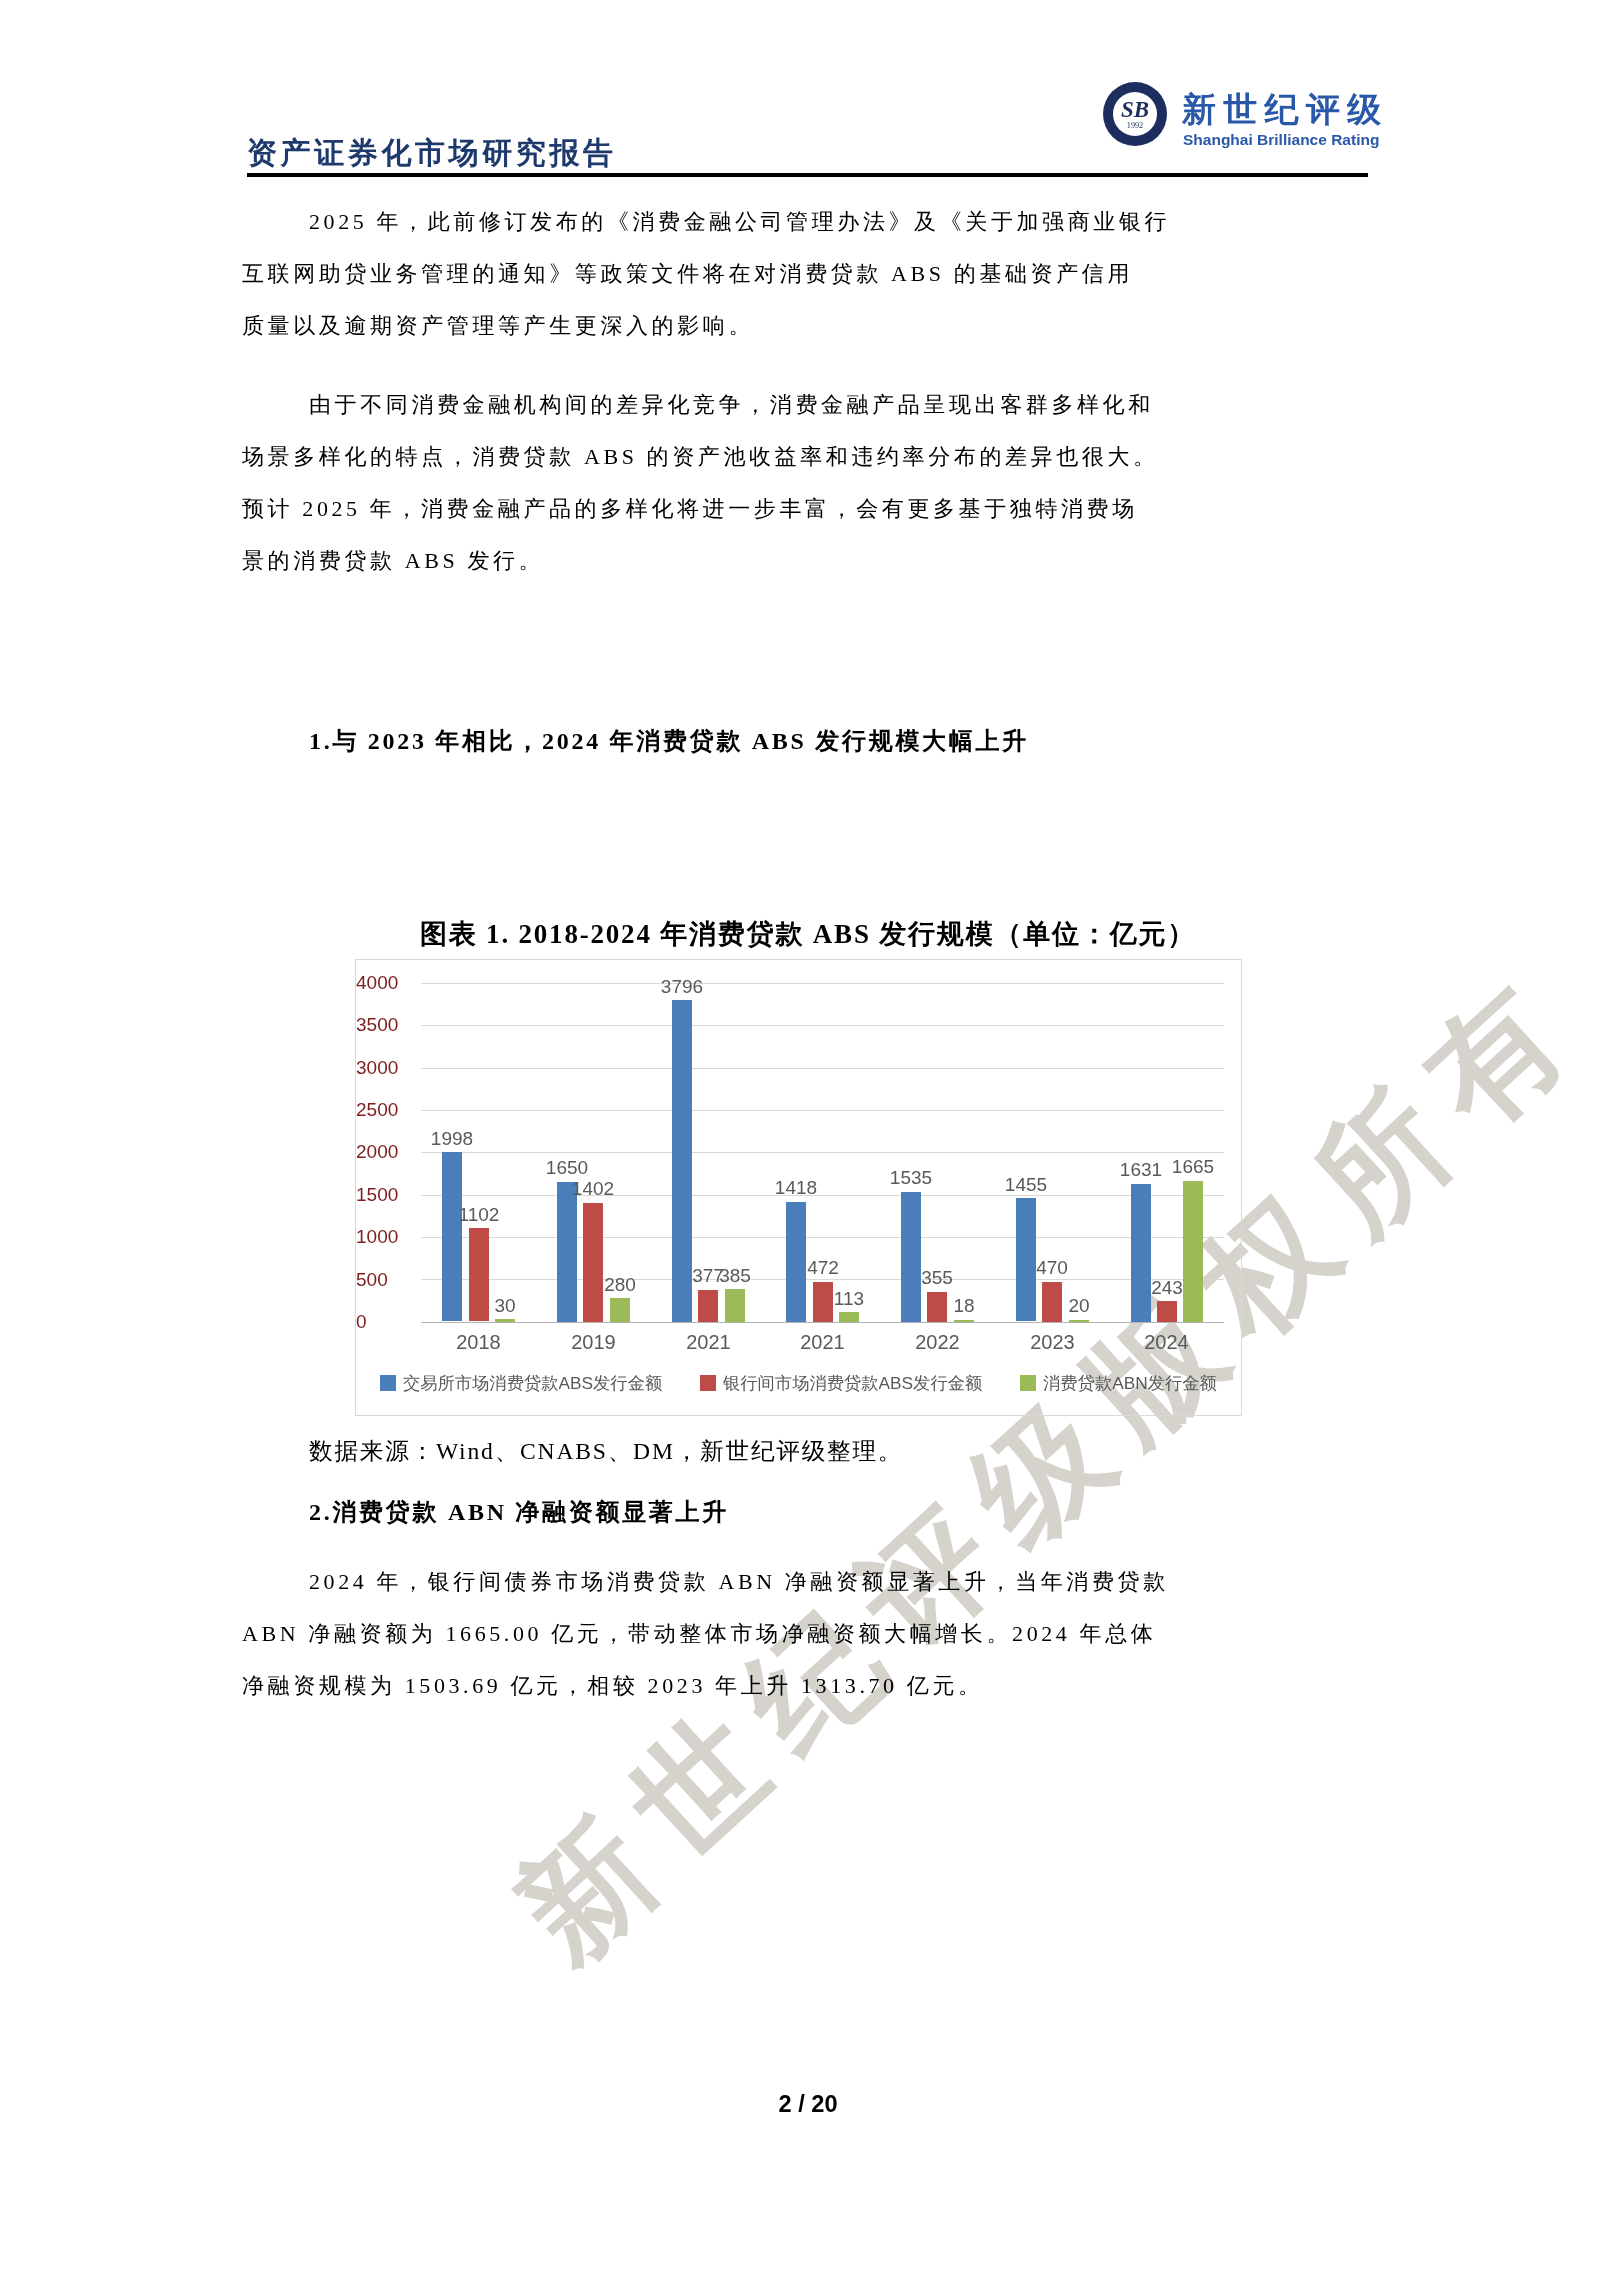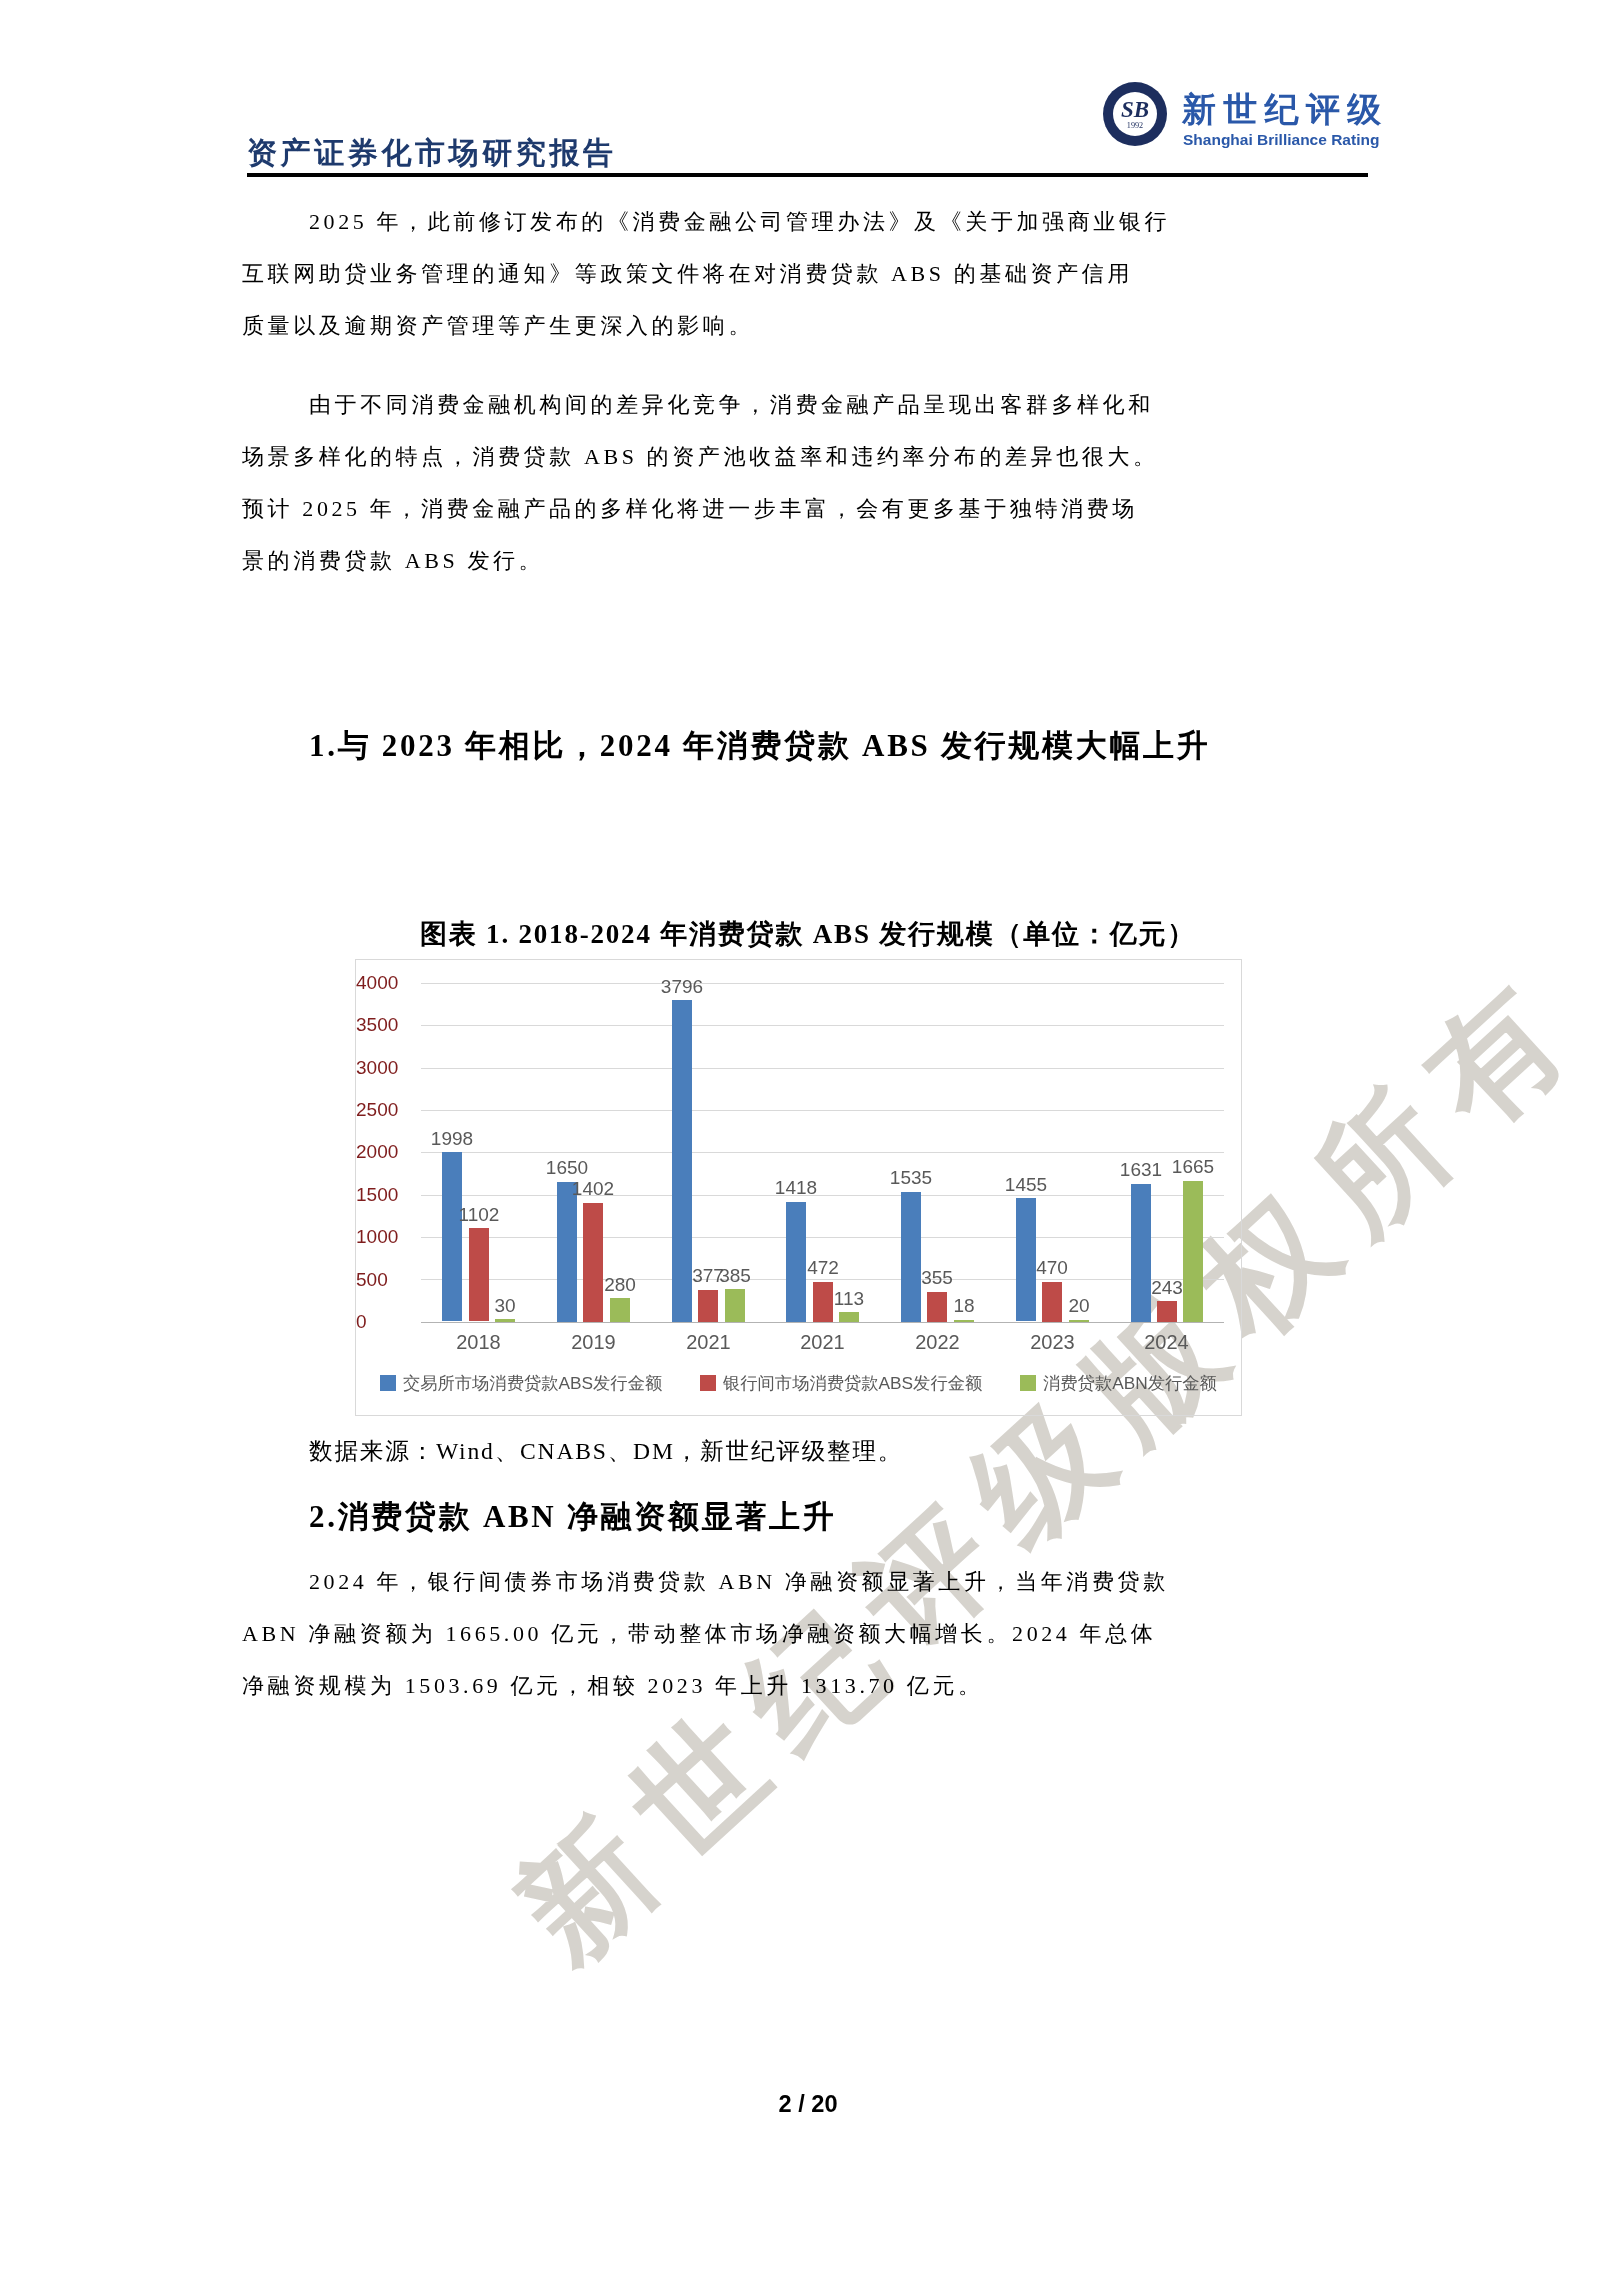--- a/index.html
+++ b/index.html
@@ -21,21 +21,21 @@
   .emblem-year{font-size:8.2px;color:#1d2e5e;line-height:9px;}
   .logo-cn{position:absolute;left:1182px;top:87px;font-size:34px;font-weight:bold;color:#2a58a9;
         letter-spacing:7.3px;white-space:nowrap;z-index:2;}
   .logo-en{position:absolute;left:1183px;top:131px;font-size:15.5px;font-weight:bold;color:#2a58a9;
         font-family:"Liberation Sans",sans-serif;white-space:nowrap;z-index:2;}
   
   .para{position:absolute;left:242px;width:1135px;font-size:22px;line-height:52px;letter-spacing:3.6px;
         white-space:pre-line;text-indent:67px;z-index:2;}
   .p1{top:196px}.p2{top:379px}.p3{top:789px}.p4{top:1556px}
   .h1{position:absolute;left:247px;top:635px;font-size:31px;font-weight:bold;letter-spacing:2.7px;z-index:2;}
-  .h2{position:absolute;left:309px;font-size:31px;font-weight:bold;letter-spacing:2.7px;z-index:2;}
+  .h2{position:absolute;left:309px;font-size:24px;font-weight:bold;letter-spacing:2.7px;z-index:2;}
   .h2-1{top:725px}.h2-2{top:1496px}
   .chart-title{position:absolute;left:242px;top:916px;width:1132px;text-align:center;font-size:27px;
         font-weight:bold;letter-spacing:1.8px;z-index:2;}
   .chart-source{position:absolute;left:309px;top:1435px;font-size:23.6px;letter-spacing:1.8px;z-index:2;}
   .footer{position:absolute;left:0;top:2091px;width:1616px;text-align:center;font-size:23.6px;
         font-weight:bold;font-family:"Liberation Sans",sans-serif;z-index:2;}
   
   .chart-box{position:absolute;left:355px;top:959px;width:885px;height:455px;
         border:1.8px solid #d9d9d9;background:transparent;z-index:2;
         font-family:"Liberation Sans",sans-serif;}

